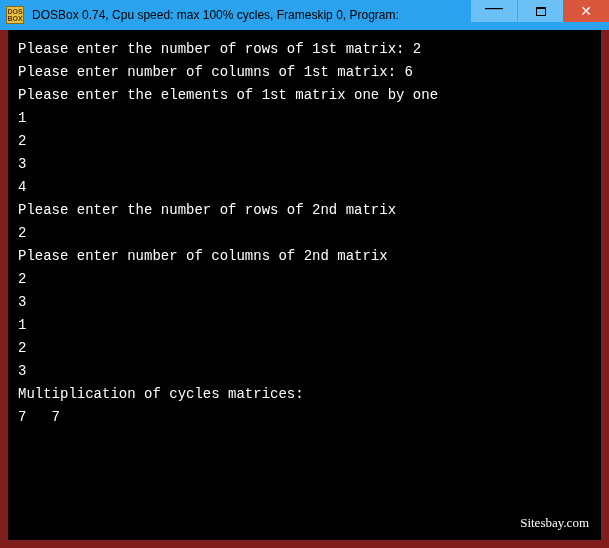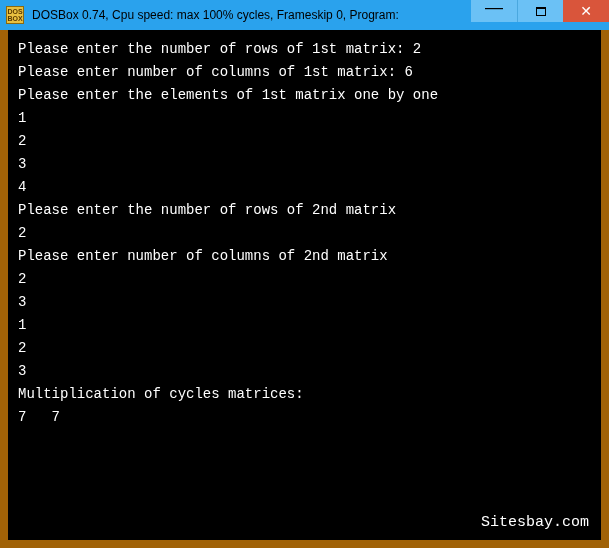--- a/index.html
+++ b/index.html
@@ -7,21 +7,21 @@
       padding: 0;
       box-sizing: border-box;
     }
     body {
       font-family: "Segoe UI", Tahoma, sans-serif;
       background: #fff;
     }
     .window {
       width: 609px;
       height: 548px;
-      background: #a16207;
+      background: #7f1d1d;
       display: flex;
       flex-direction: column;
       box-shadow: 0 0 0 1px #1a8cd8;
     }
     .titlebar {
       height: 30px;
       background: #2aa2ed;
       display: flex;
       align-items: center;
       padding-left: 6px;
@@ -98,22 +98,22 @@
       overflow: hidden;
     }
     .console-line {
       white-space: pre;
     }
     .watermark {
       position: absolute;
       right: 12px;
       bottom: 6px;
       color: #fff;
-      font-family: Liberation Mono, monospace;
-      font-size: 15px;
+      font-family: Liberation Serif, serif;
+      font-size: 13px;
     }
   </style>
 </head>
 <body>
 
 <div class="window">
   <div class="titlebar">
     <div class="app-icon">DOS
 BOX</div>
     <div class="title-text">DOSBox 0.74, Cpu speed: max 100% cycles, Frameskip  0, Program:</div>

